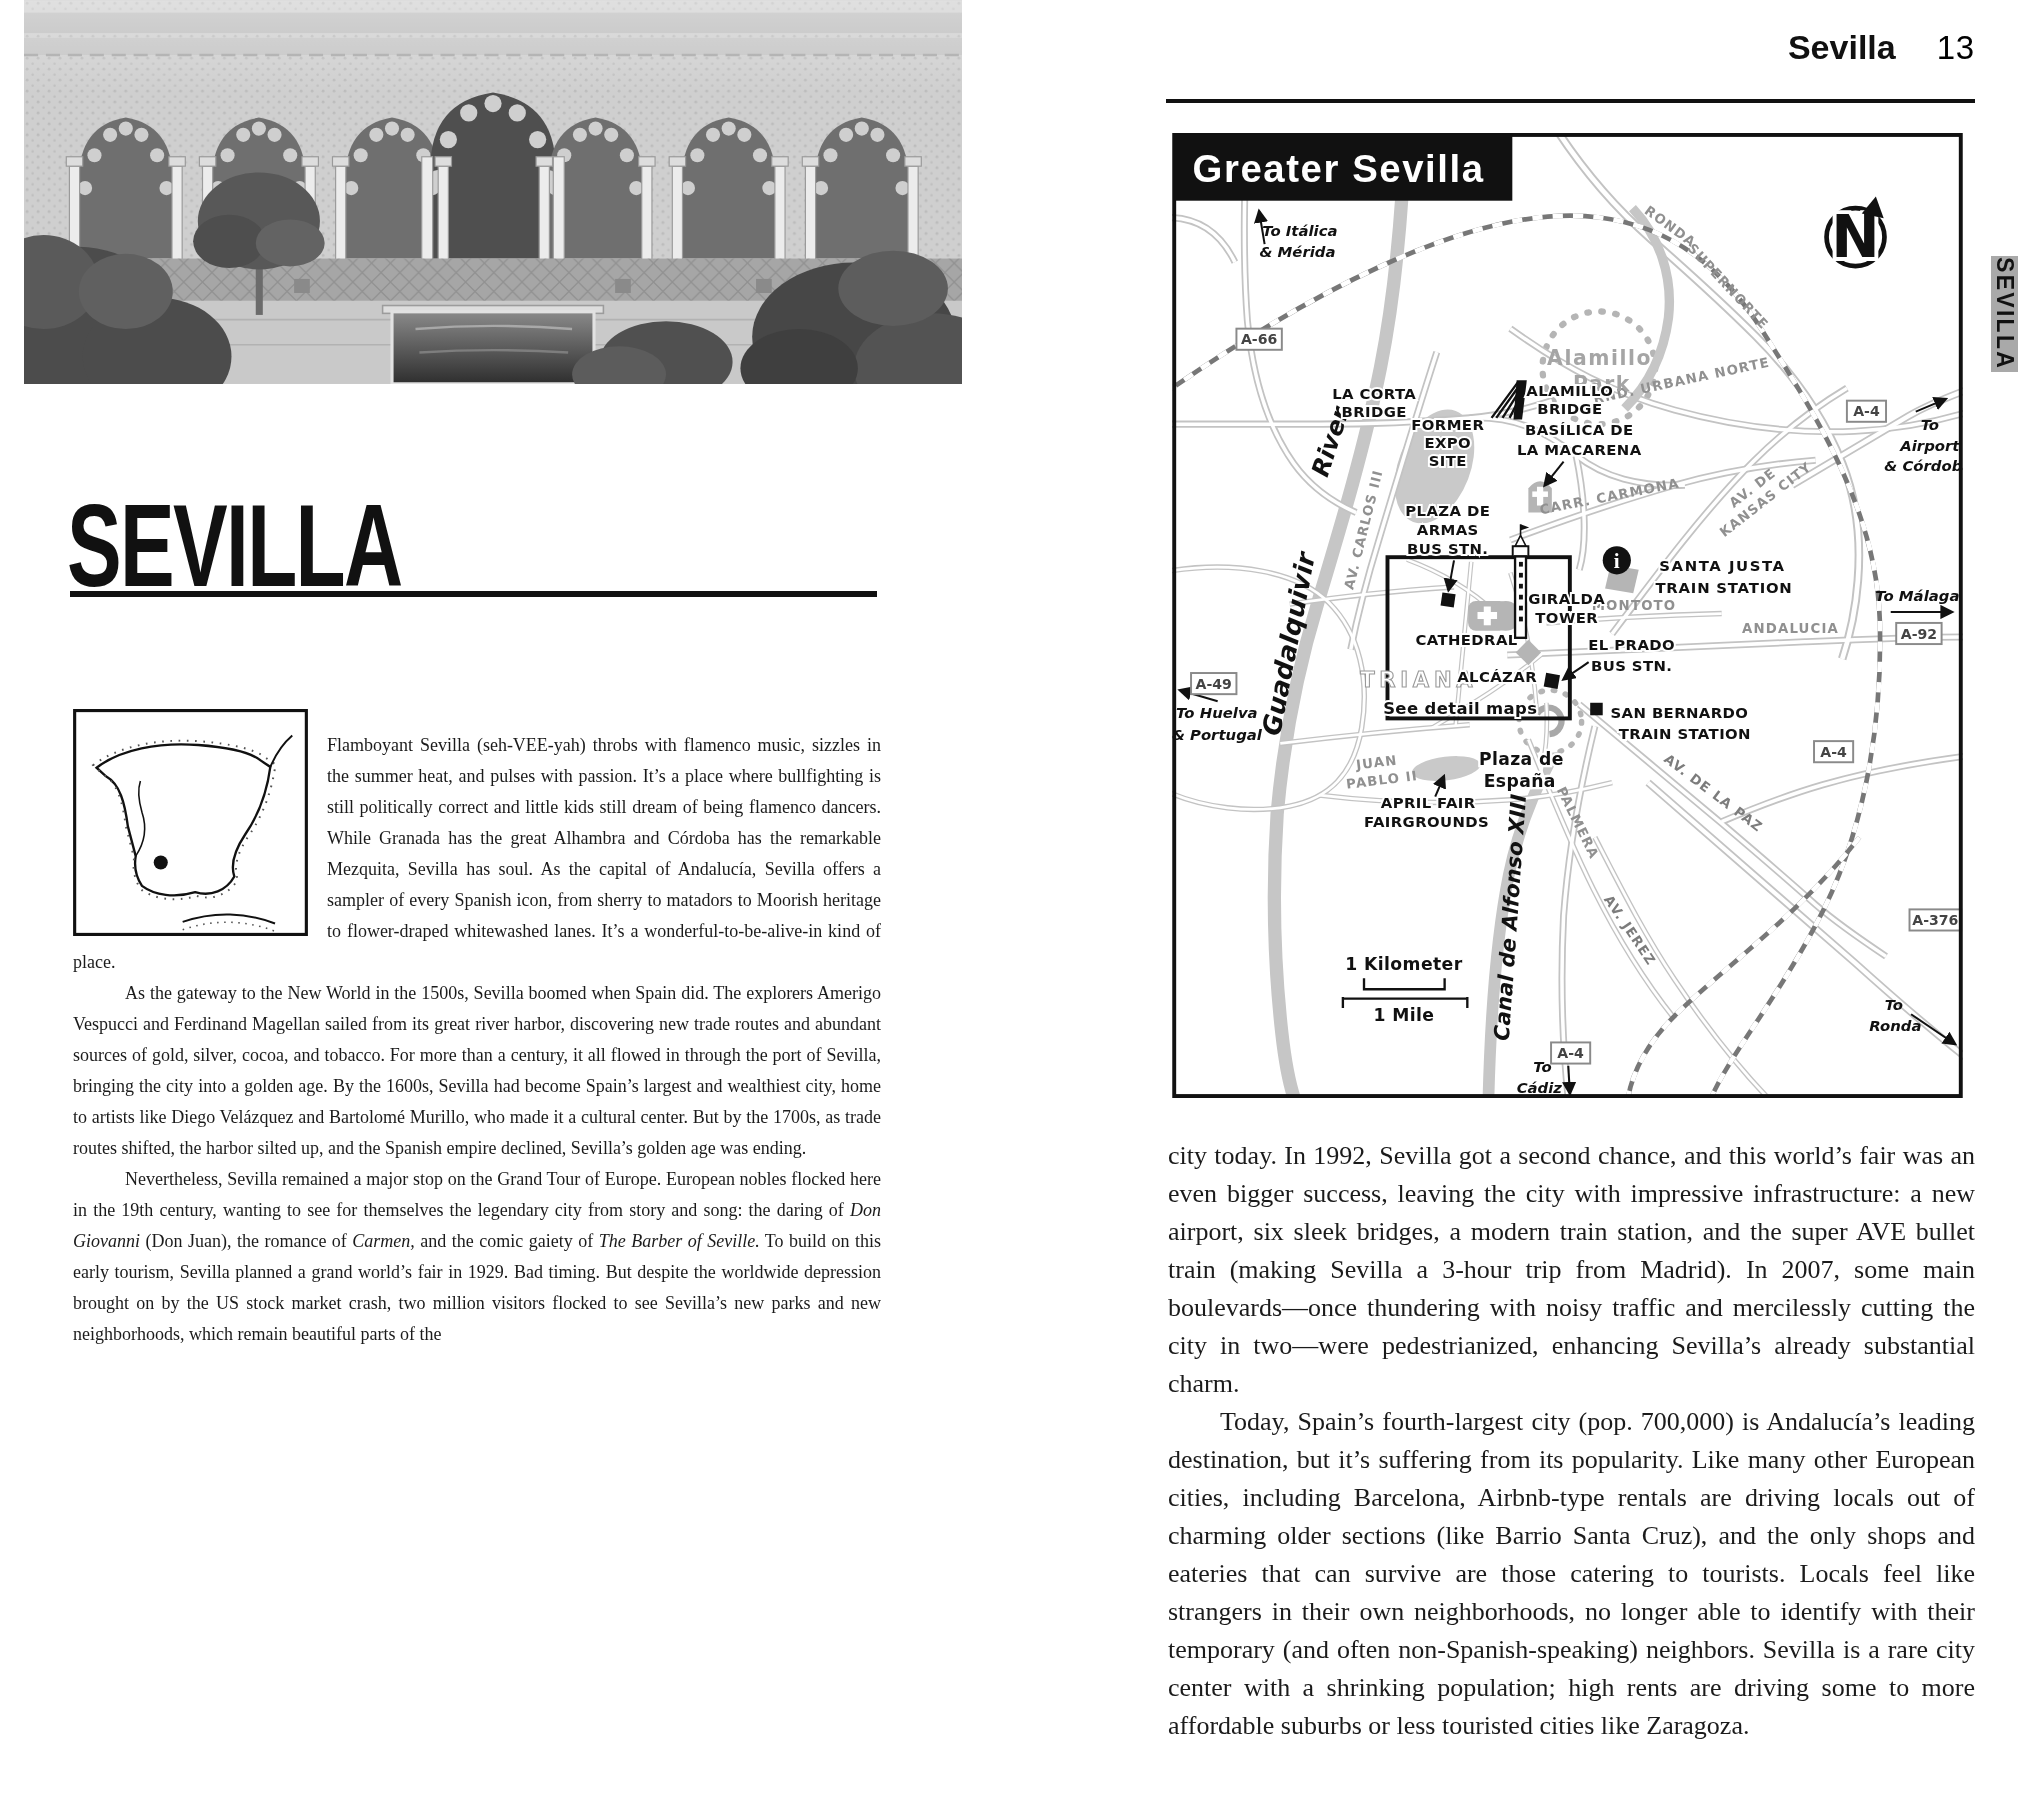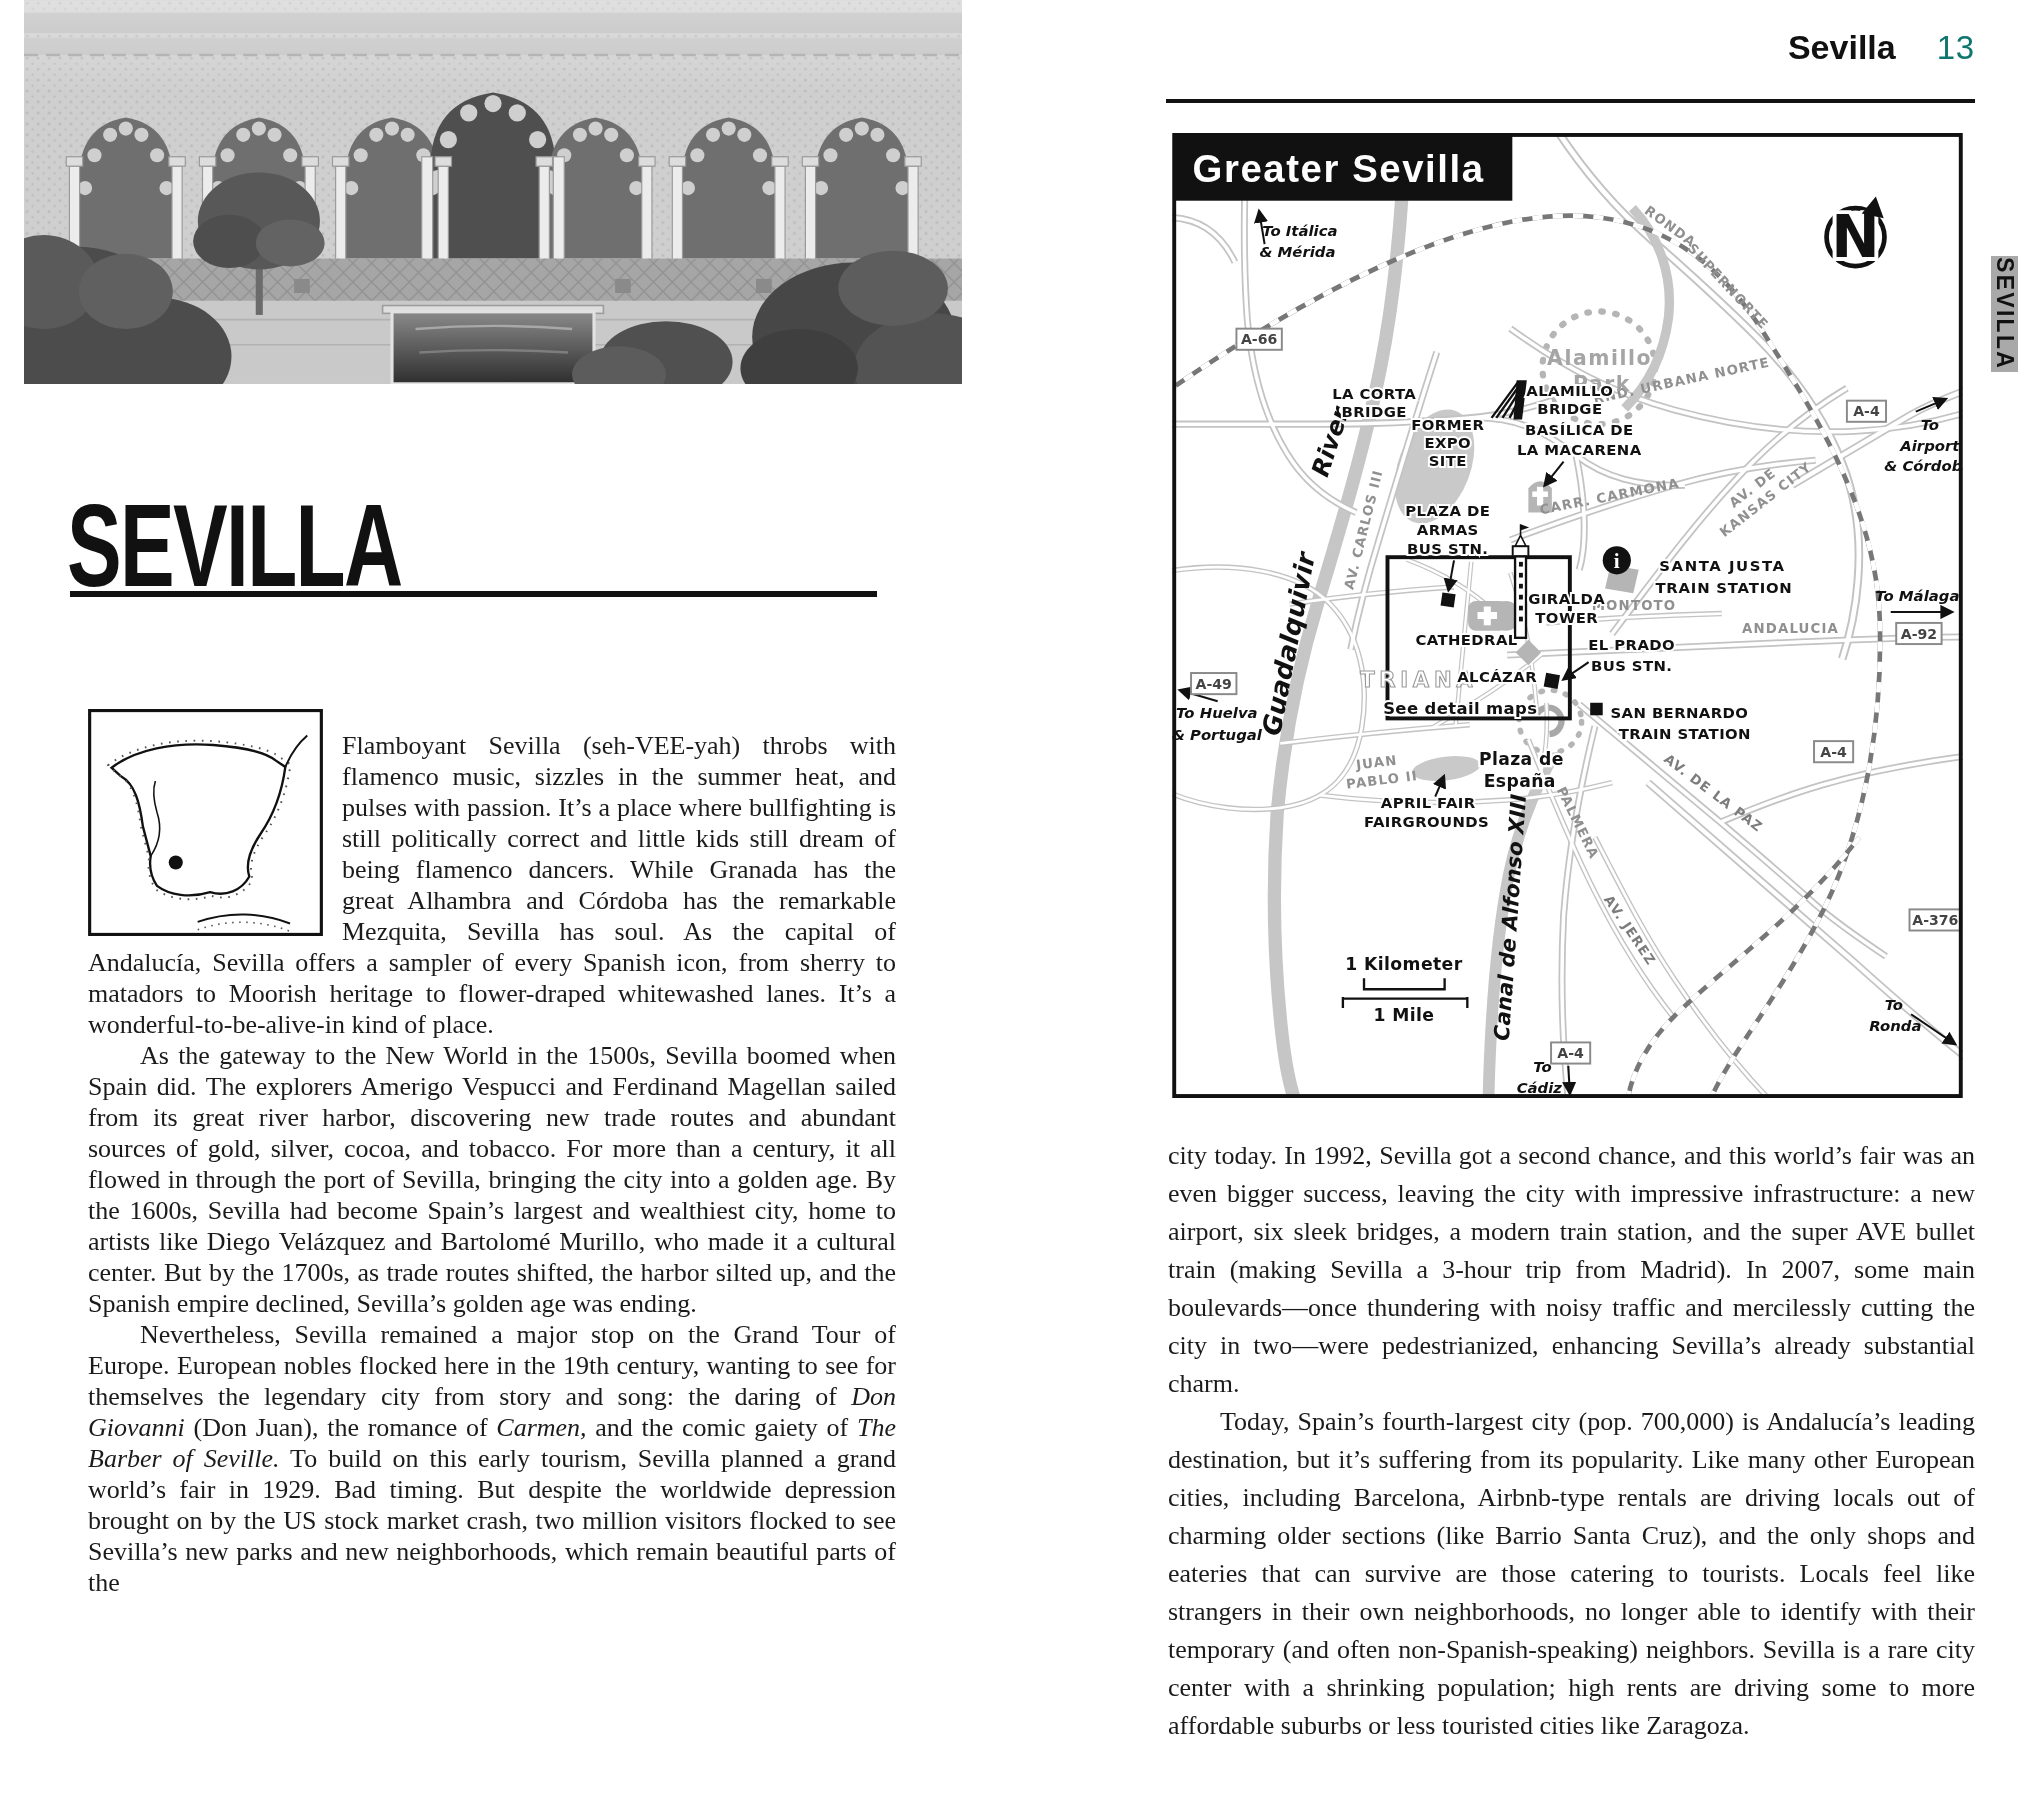--- a/index.html
+++ b/index.html
@@ -4,30 +4,30 @@
 <style>
   html,body{margin:0;padding:0;background:#ffffff;}
   .canvas{position:relative;width:2035px;height:1809px;background:#ffffff;overflow:hidden;
           font-family:"Liberation Serif",serif;color:#1b1b1b;}
   
   .photo-wrap{position:absolute;left:23.5px;top:0;width:938px;height:384px;overflow:hidden;}
   .chapter-title{position:absolute;left:67px;top:487px;font-family:"Liberation Sans",sans-serif;
           font-weight:bold;font-size:117px;line-height:1.0;letter-spacing:-2.3px;color:#111;
           transform:scaleX(0.70);transform-origin:left top;white-space:nowrap;}
   .title-rule{position:absolute;left:70px;top:591px;width:807px;height:5.5px;background:#111;}
-  .left-col{position:absolute;left:88px;top:730px;width:808px;font-size:26px;line-height:31px;
+  .left-col{position:absolute;left:73px;top:730px;width:808px;font-size:18px;line-height:31px;
           text-align:justify;}
   .spain-inset{float:left;width:235px;height:227px;margin:-21px 19px 7.8px 0;}
   p.body-par{margin:0;}
   p.indent{text-indent:52px;}
   
   .page-header{position:absolute;left:1166px;top:28px;width:809px;text-align:right;
           font-family:"Liberation Sans",sans-serif;white-space:nowrap;}
   .page-header .chap{font-weight:bold;font-size:34px;color:#111;}
-  .page-header .num{font-size:33px;font-weight:normal;color:#0f766e;margin-left:41px;letter-spacing:0.8px;}
+  .page-header .num{font-size:33px;font-weight:normal;color:#000000;margin-left:41px;letter-spacing:0.8px;}
   .header-rule{position:absolute;left:1166px;top:99px;width:809px;height:3.9px;background:#111;}
   .map-box{position:absolute;left:1172px;top:133px;width:791px;height:965px;}
   .side-tab{position:absolute;left:1991px;top:256px;width:27px;height:116px;background:#a9a9a9;
           display:flex;align-items:center;justify-content:center;}
   .side-tab span{writing-mode:vertical-rl;text-orientation:mixed;font-family:"Liberation Sans",sans-serif;
           font-weight:bold;font-size:23px;letter-spacing:2.3px;color:#111;}
   .right-col{position:absolute;left:1168px;top:1137px;width:807px;font-size:26px;line-height:38px;
           text-align:justify;}
   .it{font-style:italic;}
 </style>

